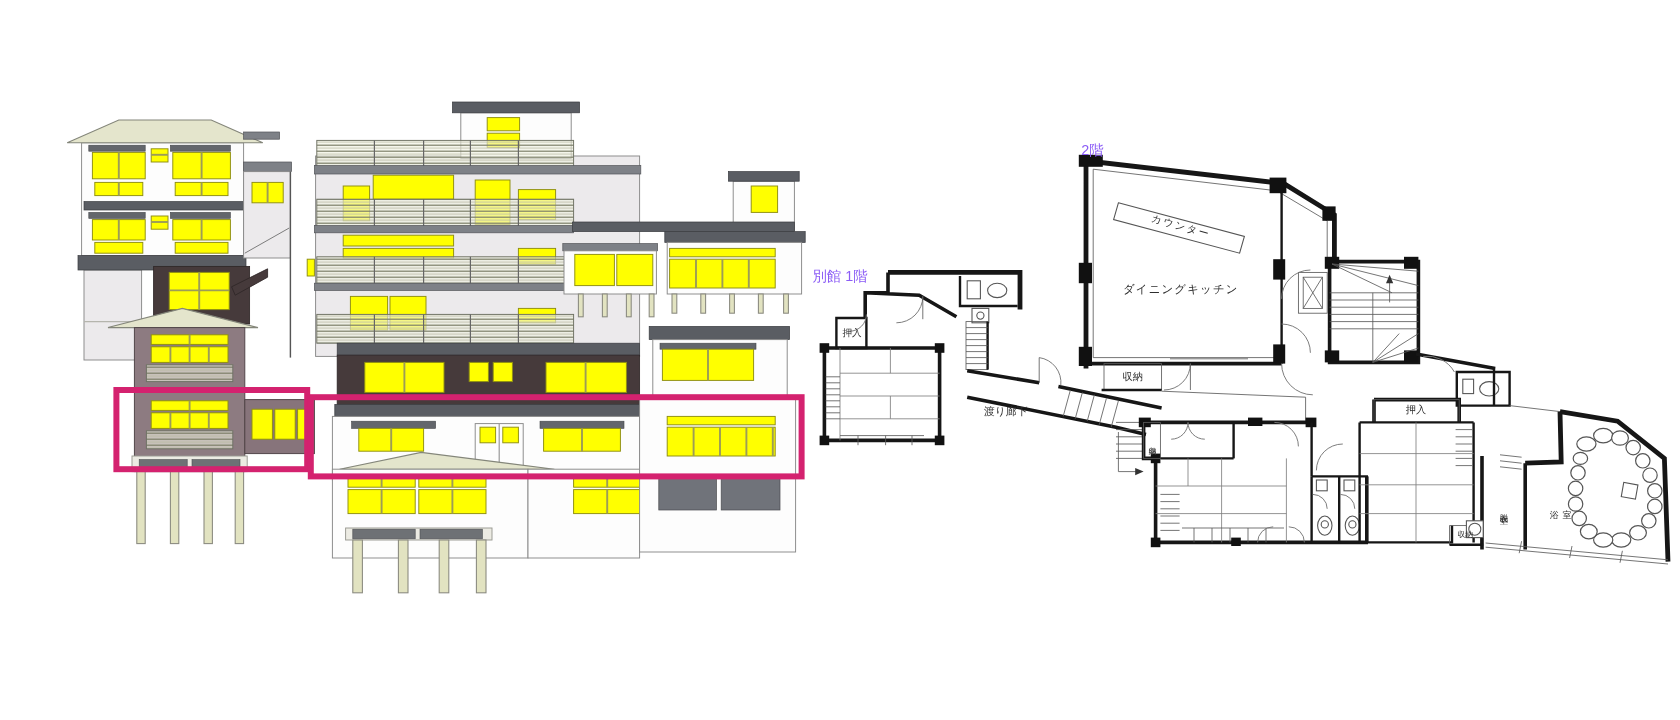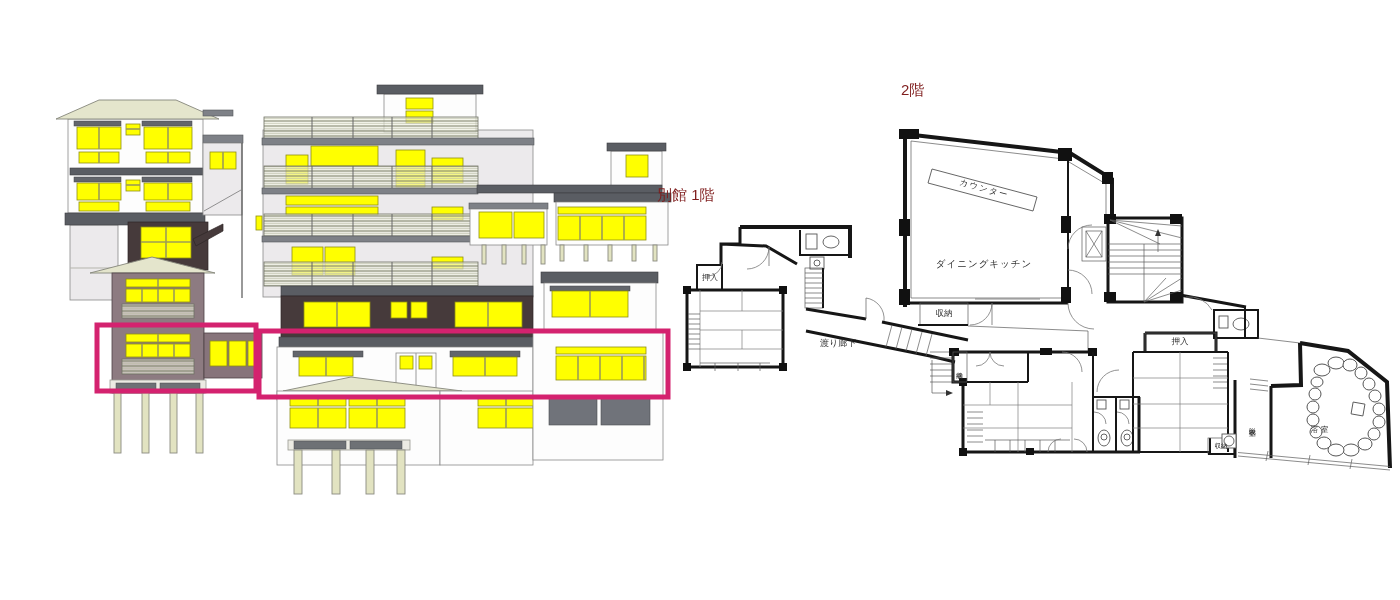--- a/index.html
+++ b/index.html
@@ -1,20 +1,20 @@
 <!DOCTYPE html>
 <html><head>
 <meta charset="utf-8">
 <style>
   html,body{margin:0;padding:0;background:#ffffff;}
   #stage{position:relative;width:1400px;height:600px;background:#fff;overflow:hidden;
          font-family:"Liberation Sans",sans-serif;}
   #scene{position:absolute;left:0;top:0;}
   .lbl{position:absolute;color:#2e2e2e;white-space:nowrap;line-height:1.1;}
-  .big{font-size:15px;color:#7f1d1d;}
+  .big{font-size:12px;color:#8b5cf6;margin-top:37px;}
   .ctr{transform:translate(-50%,-50%);}
   .vert{writing-mode:vertical-rl;text-orientation:upright;}
   
   .w{fill:#ffff00;stroke:#8f8f12;stroke-width:0.8;}
   .mu{stroke:#9c9c57;stroke-width:1.6;}
   .hd{fill:#63666c;stroke:#44464a;stroke-width:0.5;}
   .slab{fill:#7e8187;stroke:#55575b;stroke-width:0.6;}
   .dark{fill:#5a5d63;stroke:#3c3e42;stroke-width:0.6;}
   .brown{fill:#463a3b;stroke:#2e2627;stroke-width:0.7;}
   .mauve{fill:#8d7b81;stroke:#4f4347;stroke-width:0.8;}
@@ -533,24 +533,24 @@
             <ellipse class="stone" cx="1313" cy="407" rx="6" ry="6"></ellipse>
         <ellipse class="stone" cx="1315" cy="394" rx="6" ry="6"></ellipse>
             <ellipse class="stone" cx="1317" cy="382" rx="6" ry="5"></ellipse>
         <rect class="fix" x="1352" y="403" width="12" height="12" transform="rotate(10 1358 409)"></rect>
       </g>
     </g>
   </g>
 </svg>
 
 <div class="lbl big" style="left:901px;top:82px;">2階</div>
-<div class="lbl big" style="left:657px;top:187px;">別館 1階</div>
+<div class="lbl big" style="left:677px;top:187px;">別館 1階</div>
 <div class="lbl ctr" style="left:984px;top:189px;font-size:8.5px;letter-spacing:1.5px;transform:translate(-50%,-50%) rotate(15.5deg);">カウンター</div>
-<div class="lbl ctr" style="left:984px;top:264px;font-size:9.5px;letter-spacing:1px;">ダイニングキッチン</div>
+<div class="lbl ctr" style="left:984px;top:242px;font-size:9.5px;letter-spacing:1px;">ダイニングキッチン</div>
 <div class="lbl ctr" style="left:944px;top:314px;font-size:8.5px;">収納</div>
 <div class="lbl" style="left:820px;top:339px;font-size:9px;">渡り廊下</div>
 <div class="lbl ctr" style="left:710px;top:278px;font-size:8px;">押入</div>
 <div class="lbl ctr" style="left:1180px;top:342px;font-size:8.5px;">押入</div>
 <div class="lbl ctr vert" style="left:960px;top:367px;font-size:6.5px;">収納</div>
 <div class="lbl ctr" style="left:1221px;top:446px;font-size:6.5px;">収納</div>
 <div class="lbl ctr vert" style="left:1252px;top:424px;font-size:7px;letter-spacing:1px;">脱衣室</div>
-<div class="lbl ctr" style="left:1302px;top:430px;font-size:7.5px;letter-spacing:3px;margin-left:19px;">浴室</div>
+<div class="lbl ctr" style="left:1302px;top:430px;font-size:7.5px;letter-spacing:3px;">浴室</div>
 </div>
 
 </body></html>

